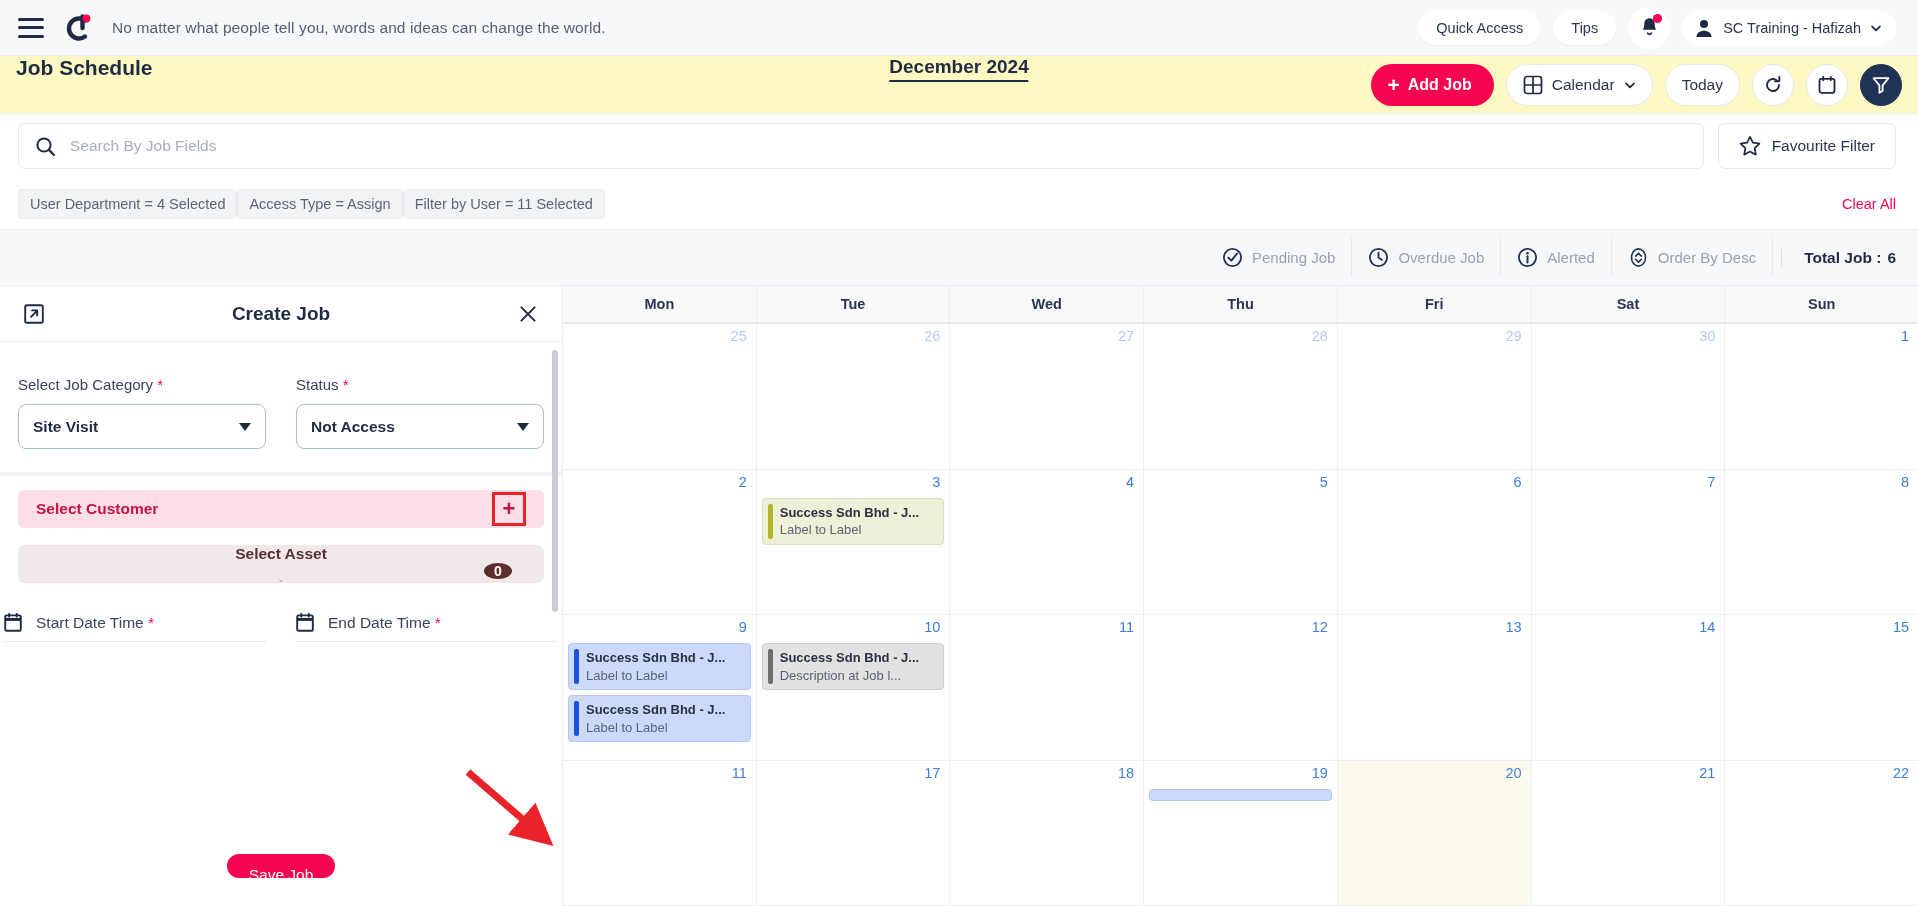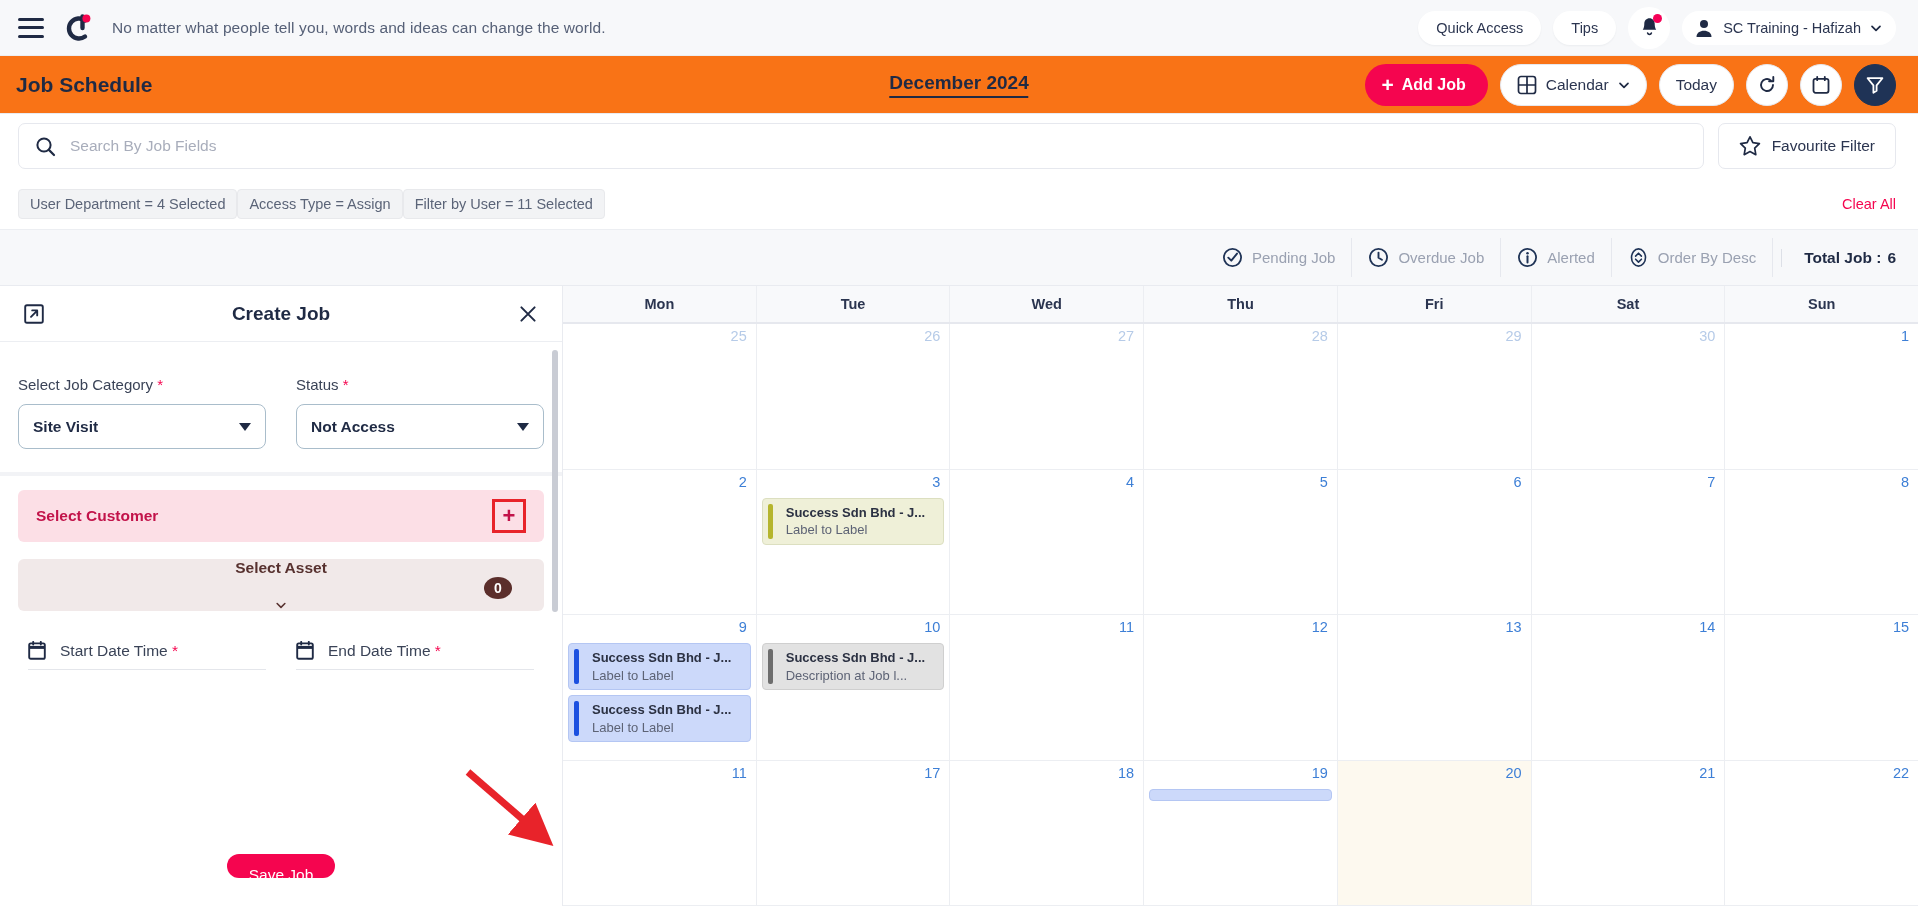--- a/index.html
+++ b/index.html
@@ -37,22 +37,22 @@
     display: flex; align-items: center; gap: 9px;
     background: #fff; border-radius: 24px; padding: 7px 14px 7px 12px; cursor: pointer;
     font-size: 14.5px; color: #2b3550;
   }
   .avatar-ic { width: 20px; height: 20px; display:block; }
   .chev { width: 12px; height: 12px; display: block; }
 
   
   .pagehead {
     height: 58px; flex: 0 0 58px;
-    background: #f97316;
-    display: flex; align-items: center; padding: 0 22px 0 16px;
+    background: #fef9c3;
+    display: flex; padding: 0 16px 0 16px;
     border-bottom: 1px solid #e9ebf0;
     position: relative;
   }
   .page-title { font-size: 21px; font-weight: bold; color: #1f2a44; }
   .month-label {
     position: absolute; left: 50%; transform: translateX(-50%);
     font-size: 19px; font-weight: bold; color: #1f2a44;
     border-bottom: 2px solid #1f2a44; padding-bottom: 2px; cursor: pointer;
   }
   .head-right { margin-left: auto; display: flex; align-items: center; gap: 12px; }
@@ -139,37 +139,37 @@
   .req { color: #f5054f; }
   .select {
     height: 45px; border: 1px solid #a9bdcb; border-radius: 8px;
     display: flex; align-items: center; padding: 0 14px;
     font-size: 15.5px; font-weight: bold; color: #1f2a44; cursor: pointer;
   }
   .select .caret { margin-left: auto; width: 0; height: 0; border-left: 6px solid transparent; border-right: 6px solid transparent; border-top: 8px solid #1f2a44; }
   .divider-gap { height: 23px; }
   .sec-divider { height: 4px; background: #f2f3f6; }
   .acc-row {
-    height: 52px; display: flex; align-items: center; padding: 0 18px;
+    height: 38px; display: flex; align-items: center; padding: 0 18px;
     font-size: 15.5px; font-weight: bold; cursor: pointer; margin: 0 0;
     border-radius: 6px;
   }
   .acc-customer { background: #fcdfe6; color: #c2134a; margin-top: 14px; }
   .acc-asset { background: #f1e9e9; color: #57312f; margin-top: 17px; flex-direction: column; }
   .plus-square {
     margin-left: auto; width: 34px; height: 34px; border: 3px solid #e8232a;
     display: flex; align-items: center; justify-content: center;
     font-size: 22px; color: #c2134a; background: #fcdfe6; line-height: 1;
   }
   .asset-count {
     margin-left: auto; width: 28px; height: 28px; border-radius: 50%;
     background: #5b2e2b; color: #fff; font-size: 14px; font-weight: bold;
     display: flex; align-items: center; justify-content: center; margin-right: 14px;
   }
-  .date-row { display: flex; gap: 30px; padding: 0 28px; margin-top: 30px; }
+  .date-row { display: flex; gap: 30px; padding: 0 4px; margin-top: 30px; }
   .date-field { flex: 1; display: flex; align-items: center; gap: 14px; padding-bottom: 9px; border-bottom: 1px solid #e4e6eb; }
   .date-field .lbl { font-size: 15.5px; color: #3a4357; }
   .save-wrap { position: absolute; left: 0; right: 0; bottom: 0; height: 60px; display: flex; align-items: flex-start; justify-content: center; padding-top: 8px; background: #fff; }
   .btn-save {
     background: #f5054f; color: #fff; border: none; border-radius: 20px;
     height: 24px; padding: 12px 22px; font-size: 15.5px; cursor: pointer; font-family: Liberation Sans, sans-serif;
   }
   
   .arrow-ann { position: absolute; left: 462px; top: 480px; pointer-events: none; z-index: 30; }
 
@@ -187,21 +187,21 @@
     flex: 1; border-right: 1px solid #eceef2; position: relative;
     padding: 6px 5px 0 5px; min-width: 0; overflow: hidden;
   }
   .day:last-child { border-right: none; }
   .day .num { position: absolute; top: 4px; right: 9px; font-size: 14.5px; color: #3d7fd6; }
   .day.out .num { color: #b6cbe8; }
   .day.weekend-hl { background: #fdf9ef; }
   .events { margin-top: 22px; display: flex; flex-direction: column; gap: 5px; }
   .ev {
     border-radius: 4px; padding: 5px 6px 5px 0;
-    display: flex; gap: 13px; font-size: 13px; line-height: 1.35; overflow: hidden;
+    display: flex; gap: 7px; font-size: 13px; line-height: 1.35; overflow: hidden;
   }
   .ev .bar { width: 5px; border-radius: 2px; flex: 0 0 5px; margin-left: 5px; }
   .ev .txt { min-width: 0; }
   .ev .t1 { font-weight: bold; color: #2b3142; white-space: nowrap; overflow: hidden; text-overflow: ellipsis; }
   .ev .t2 { color: #5d6375; white-space: nowrap; overflow: hidden; text-overflow: ellipsis; }
   .ev.olive { background: #eff0d8; border: 1px solid #dcdfc0; }
   .ev.olive .bar { background: #b5b52d; }
   .ev.blue { background: #ccd9fa; border: 1px solid #b4c6f3; }
   .ev.blue .bar { background: #1b50e0; }
   .ev.grey { background: #e2e2e2; border: 1px solid #cfcfcf; }

